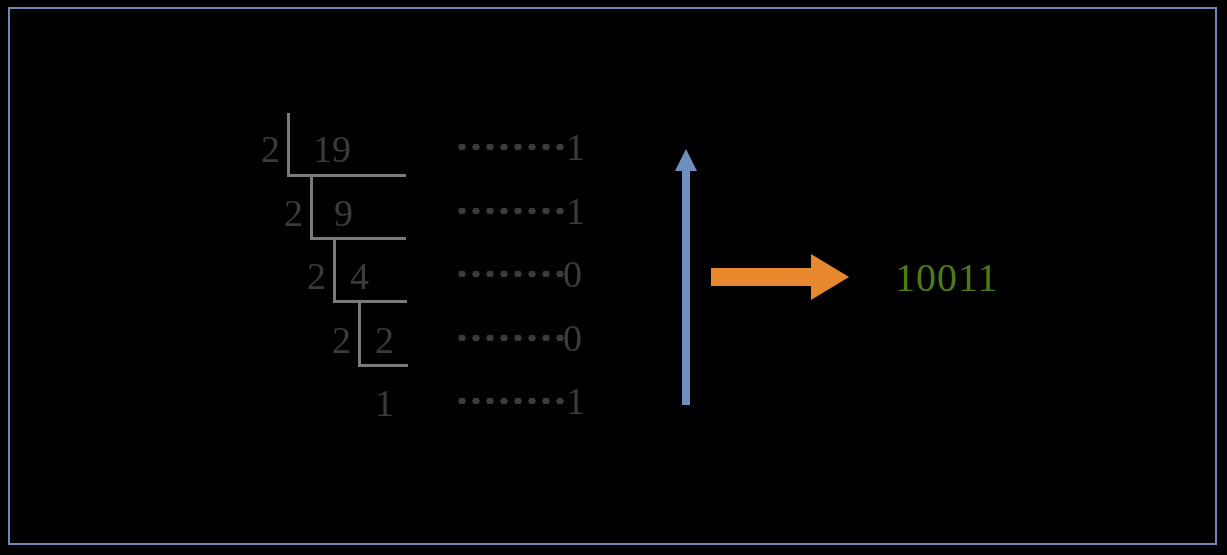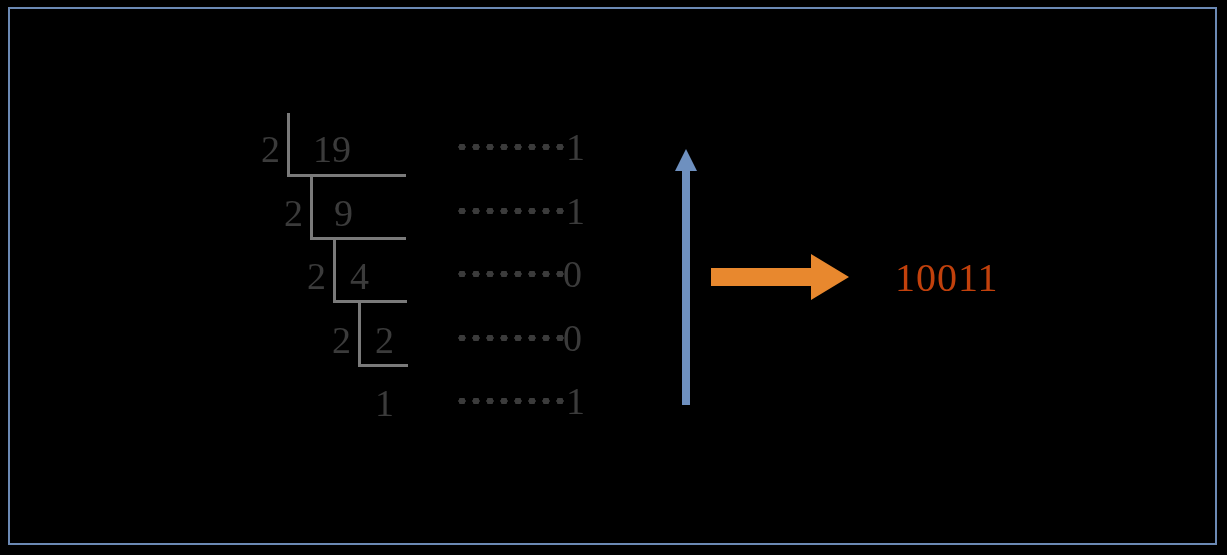--- a/index.html
+++ b/index.html
@@ -73,21 +73,21 @@
   #blue-arrow { position: absolute; left: 668px; top: 145px; }
 
   
   #orange-arrow { position: absolute; left: 705px; top: 252px; }
 
   
   #result {
     position: absolute;
     left: 895px;
     top: 256px;
-    color: #c2410c;
+    color: #4d7c0f;
     font-size: 40px;
     line-height: 44px;
     letter-spacing: 1px;
     font-family: "Liberation Serif", "DejaVu Serif", serif;
     white-space: nowrap;
   }
 
   
   #watermark {
     position: absolute;

